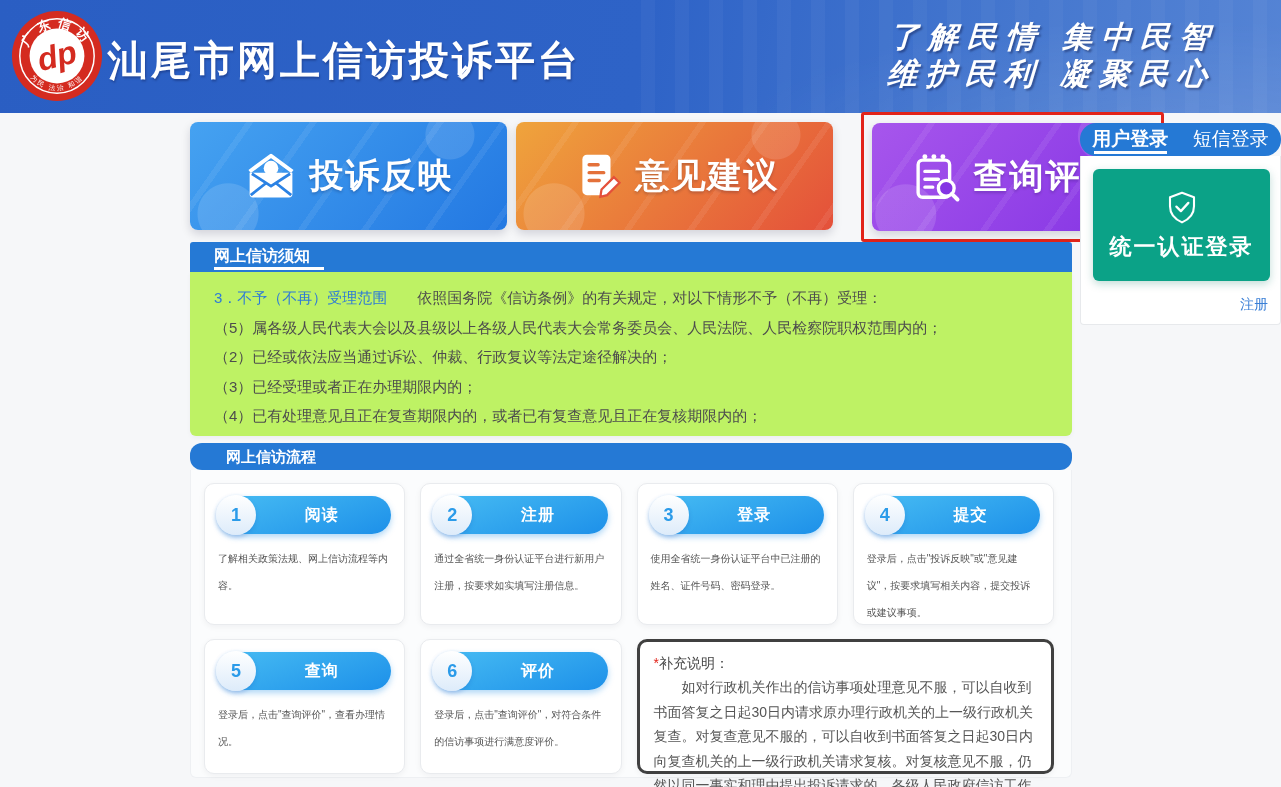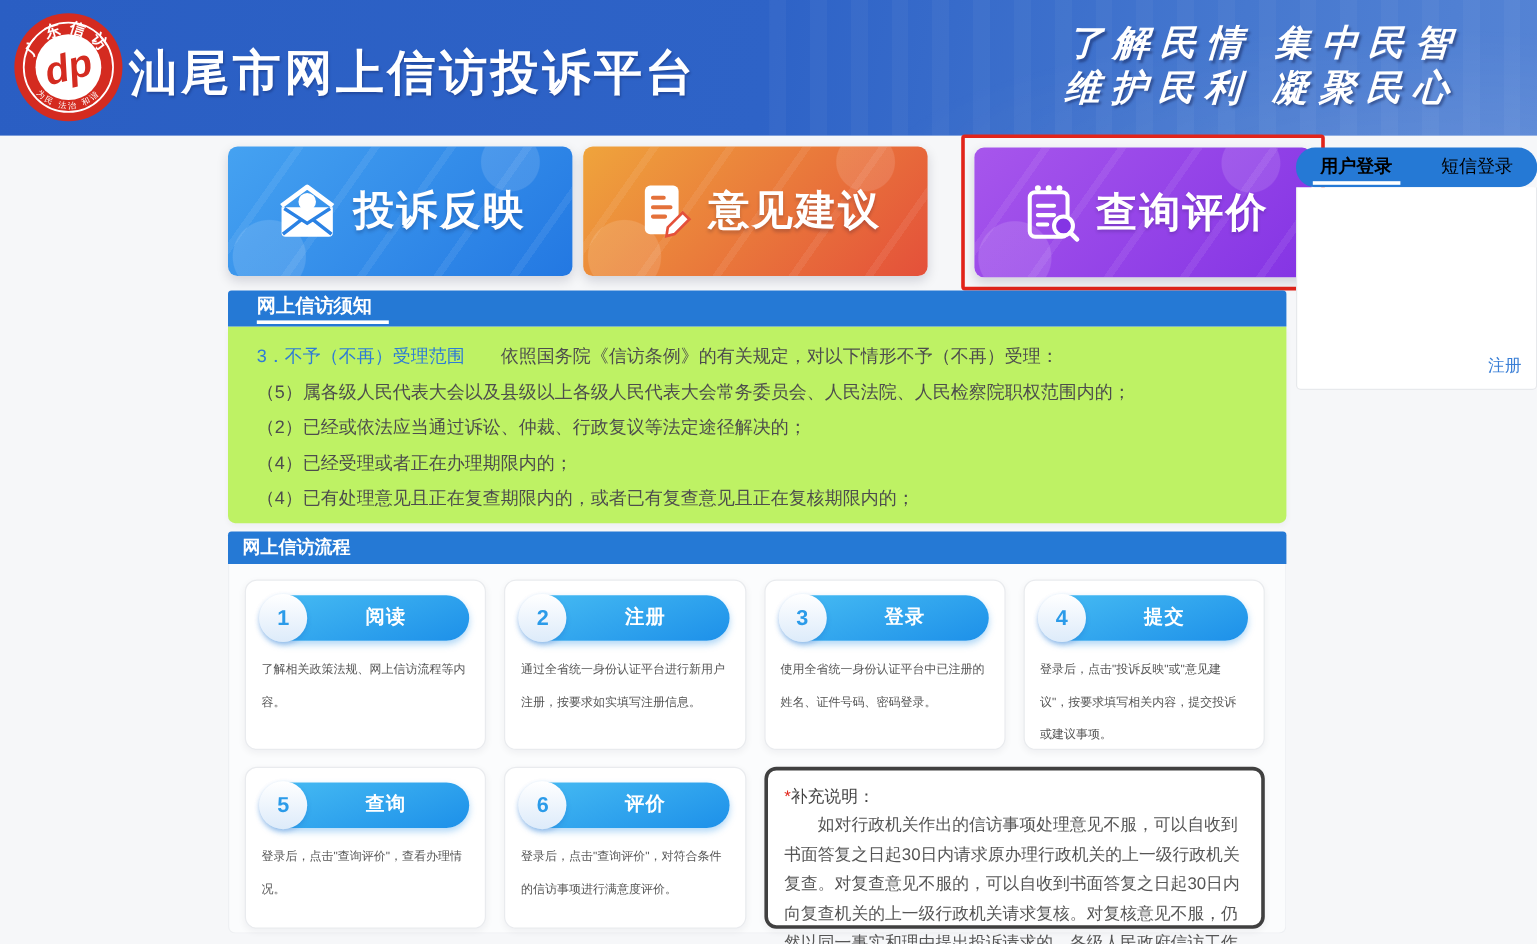--- a/index.html
+++ b/index.html
@@ -30,21 +30,21 @@
   }
   .slogan {
     position:absolute; right:64px; top:18px; color:#ffffff; text-align:center;
     font-size:30px; line-height:37px; font-weight:bold; font-style:italic;
     letter-spacing:9px; text-shadow:2px 2px 2px rgba(0,0,40,.35);
     transform:skewX(-3deg);
   }
   
   .actions-row { position:absolute; left:190px; top:112px; display:flex; align-items:flex-start; }
   .action-btn {
-    position:relative; width:287px; height:108px; border-radius:8px; cursor:pointer;
+    position:relative; width:317px; height:108px; border-radius:8px; cursor:pointer;
     display:flex; align-items:center; justify-content:center; overflow:hidden;
     box-shadow:0 4px 10px rgba(0,0,40,.15);
   }
   .action-btn .deco {
     position:absolute; inset:0;
     background:
       radial-gradient(circle at 12% 85%, rgba(255,255,255,.13) 0 30px, transparent 31px),
       radial-gradient(circle at 82% 12%, rgba(255,255,255,.12) 0 24px, transparent 25px),
       repeating-linear-gradient(125deg, rgba(255,255,255,0) 0 46px, rgba(255,255,255,.07) 46px 52px);
   }
@@ -56,21 +56,21 @@
   .btn-suggest   { background:linear-gradient(135deg,#efa43c 0%,#e4503a 100%); margin-top:10px; margin-left:9px; }
   .highlight-box {
     margin-left:28px; border:3px solid #e2241a; border-radius:3px; padding:8px;
     background:transparent;
   }
   .btn-query { background:linear-gradient(135deg,#a756ec 0%,#8434e4 100%); width:281px; }
   .action-icon { position:relative; flex:0 0 auto; }
   
   .sidebar { position:absolute; left:1080px; top:123px; width:201px; }
   .login-tabs {
-    height:33px; background:#2579d5; display:flex; color:#000000; font-size:15px;border-radius:16px;
+    height:33px; background:#2579d5; display:flex; color:#ffffff; font-size:19px;border-radius:16px;
   }
   .login-tab { flex:1; text-align:center; line-height:31px; position:relative; cursor:pointer; }
   .login-tab.active { font-weight:bold; }
   .login-tab.active::after {
     content:""; position:absolute; left:14px; right:14px; bottom:2px; height:3px; background:#fff;
   }
   .login-panel {
     background:#ffffff; border:1px solid #e7e9ec; border-top:none; height:169px;
     border-radius:0 0 4px 4px; position:relative;
   }
@@ -97,21 +97,21 @@
   }
   .notice-body {
     background:#bef264; height:164px; overflow:hidden; border-radius:0 0 6px 6px;
     padding:11px 24px 0 24px; font-size:15px; color:#4d4d4d;
     box-shadow:0 2px 5px rgba(0,0,40,.04);
   }
   .notice-line { line-height:29.5px; white-space:nowrap; }
   .scope-label { color:#2e7bd6; margin-right:30px; }
   
   .process-section { position:absolute; left:190px; top:443px; width:882px; }
-  .process-header { height:27px; line-height:27px; font-size:15px; padding-left:12px; }
+  .process-header { height:27px; line-height:27px; font-size:15px; padding-left:36px;border-radius:12px; }
   .process-body {
     background:#fbfcfd; border:1px solid #eef0f3; border-top:none; border-radius:0 0 6px 6px;
     height:308px; padding:13px 17px 0 13px;
     display:grid; grid-template-columns:repeat(4,1fr); grid-template-rows:142px 135px;
     gap:14px 15px;
   }
   .step-card {
     background:#fff; border:1px solid #e9ebee; border-radius:10px;
     box-shadow:0 2px 6px rgba(0,0,40,.05); padding:12px 13px 0 13px;
   }
@@ -208,36 +208,43 @@
     </div>
   </div>
 </div>
 
 <div class="sidebar">
   <div class="login-tabs">
     <div class="login-tab active">用户登录</div>
     <div class="login-tab">短信登录</div>
   </div>
   <div class="login-panel">
+    <div class="auth-btn">
+      <svg width="36" height="36" viewBox="0 0 48 48">
+        <path d="M24 5 L40 11 V23 C40 34 33 40.5 24 44.5 C15 40.5 8 34 8 23 V11 Z" fill="none" stroke="#ffffff" stroke-width="2.8" stroke-linejoin="round"></path>
+        <path d="M16.5 23.5 L22.5 29.5 L32.5 18.5" fill="none" stroke="#ffffff" stroke-width="3" stroke-linecap="round" stroke-linejoin="round"></path>
+      </svg>
+      <div class="auth-label">统一认证登录</div>
+    </div>
     <div class="register-link">注册</div>
   </div>
 </div>
 
 <div class="notice-section">
   <div class="section-header notice-header">
     <span>网上信访须知</span>
     <div class="title-underline"></div>
   </div>
   <div class="notice-body">
     <div class="notice-line">
       <span class="scope-label">3．不予（不再）受理范围</span><span>依照国务院《信访条例》的有关规定，对以下情形不予（不再）受理：</span>
     </div>
     <div class="notice-line">（5）属各级人民代表大会以及县级以上各级人民代表大会常务委员会、人民法院、人民检察院职权范围内的；</div>
     <div class="notice-line">（2）已经或依法应当通过诉讼、仲裁、行政复议等法定途径解决的；</div>
-    <div class="notice-line">（4）已经受理或者正在办理期限内的；</div>
+    <div class="notice-line">（3）已经受理或者正在办理期限内的；</div>
     <div class="notice-line">（4）已有处理意见且正在复查期限内的，或者已有复查意见且正在复核期限内的；</div>
     <div class="notice-line">（5）已有复核意见的；</div>
   </div>
 </div>
 
 <div class="process-section">
   <div class="section-header process-header">
     <span>网上信访流程</span>
   </div>
   <div class="process-body">

